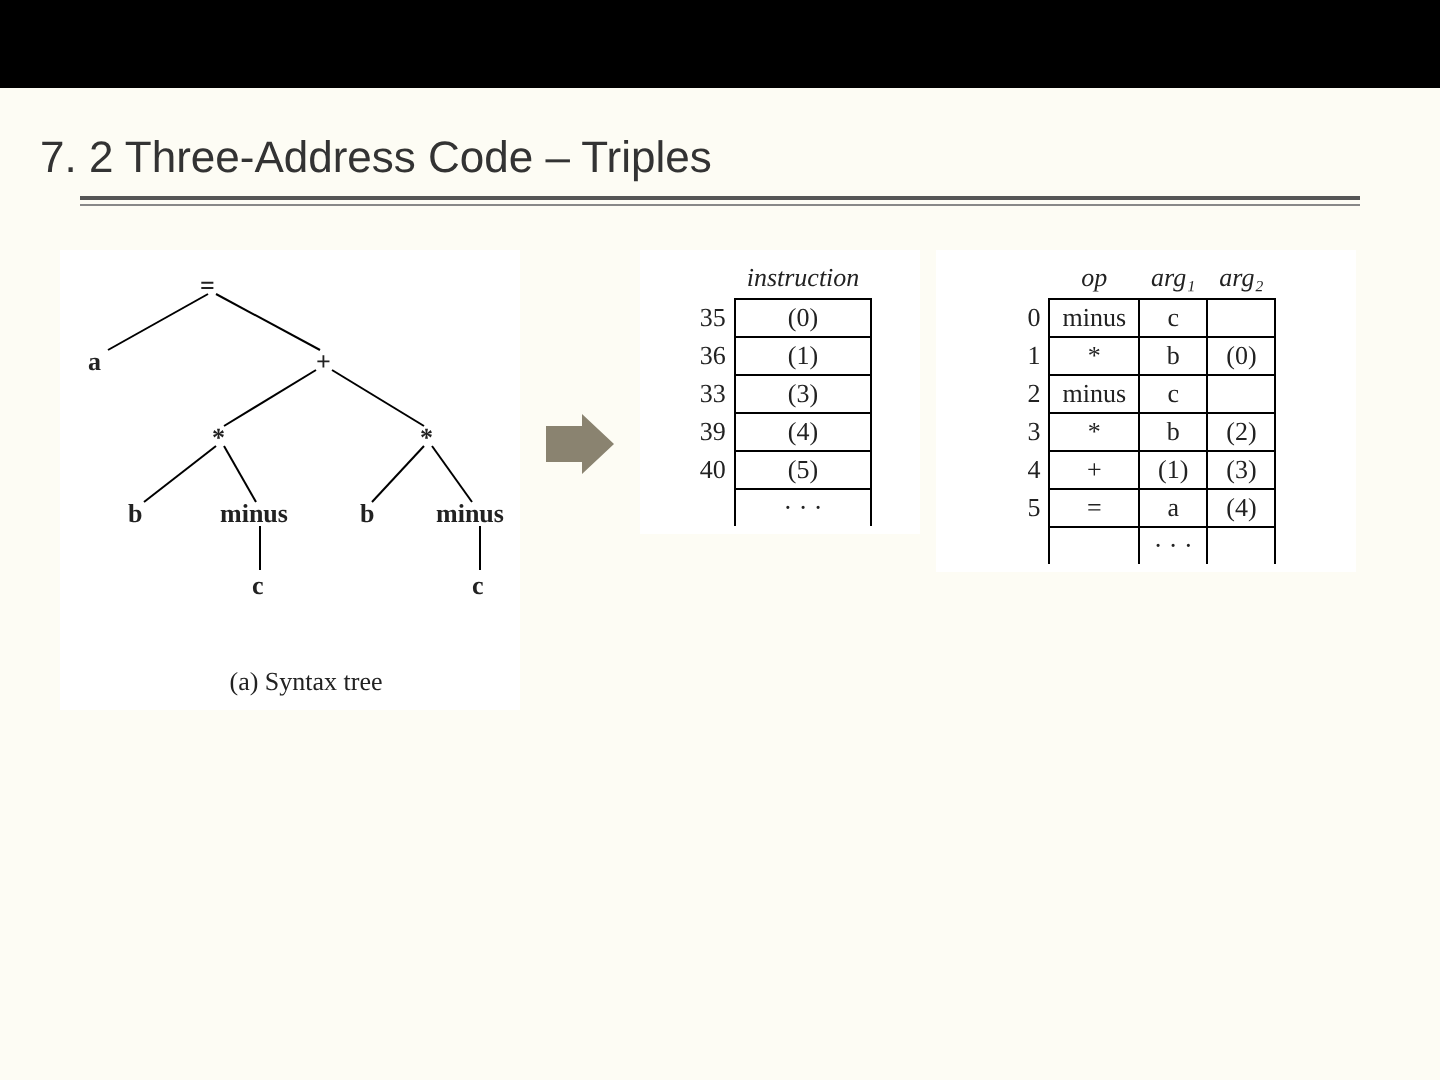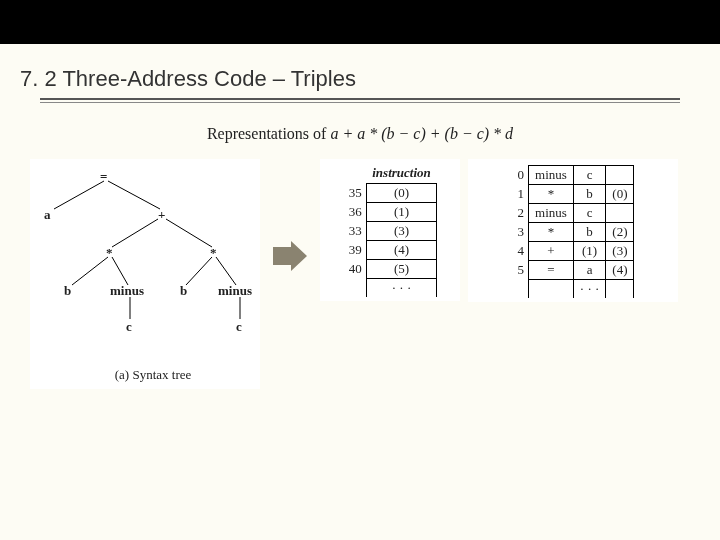--- a/index.html
+++ b/index.html
@@ -76,45 +76,41 @@
 
   .panel-instr, .panel-triple {
     background: #fff;
     font-family: "Times New Roman", serif;
     font-size: 13px;
     padding: 6px 4px 4px 4px;
   }
   .panel-instr { width: 140px; }
   .panel-triple { width: 210px; }
   .tbl { border-collapse: collapse; margin: 0 auto; }
-  .tbl th { font-style: italic; font-weight: bold; padding: 0 6px 2px 6px; text-align: center; }
+  .tbl th { font-style: italic; font-weight: normal; padding: 0 6px 2px 6px; text-align: center; }
   .tbl td { padding: 1px 6px; text-align: center; white-space: nowrap; }
   .tbl .idx { text-align: right; padding-right: 4px; }
   .boxed { border: 1px solid #000; }
   .boxed-lr { border-left: 1px solid #000; border-right: 1px solid #000; }
   .boxed-top { border-top: 1px solid #000; }
   .boxed-bottom { border-bottom: 1px solid #000; }
   .dotcol { border-left: 1px dashed #777; }
   .dots { text-align: center; }
 </style>
 </head>
 <body>
 
 <div class="black-bar"></div>
 
 <div class="slide-title">7. 2 Three-Address Code – Triples</div>
 <hr class="hr1">
 <hr class="hr2">
 
 <div class="content">
 
-  <div class="caption">
-    <span>Representations of </span>
-    <span class="expr">a + a * (b − c) + (b − c) * d</span>
-  </div>
 
   <div class="panels">
 
     <div class="panel-tree">
       <svg width="230" height="200">
         <g stroke="#000" stroke-width="1">
           <line x1="74" y1="22" x2="24" y2="50"></line>
           <line x1="78" y1="22" x2="130" y2="50"></line>
           <line x1="128" y1="60" x2="82" y2="88"></line>
           <line x1="136" y1="60" x2="182" y2="88"></line>
@@ -177,20 +173,26 @@
               <td></td>
               <td class="boxed-lr dots">· · ·</td>
             </tr>
       </tbody>
         </table>
     </div>
 
     <div class="panel-triple">
       <table class="tbl">
         <tbody>
+            <tr>
+          <th></th>
+          <th>op</th>
+          <th>arg₁</th>
+          <th>arg₂</th>
+        </tr>
         <tr>
           <td class="idx">0</td>
           <td class="boxed boxed-top">minus</td>
           <td class="boxed boxed-top dotcol">c</td>
           <td class="boxed boxed-top dotcol"></td>
         </tr>
         <tr>
           <td class="idx">1</td>
           <td class="boxed">*</td>
           <td class="boxed dotcol">b</td>

